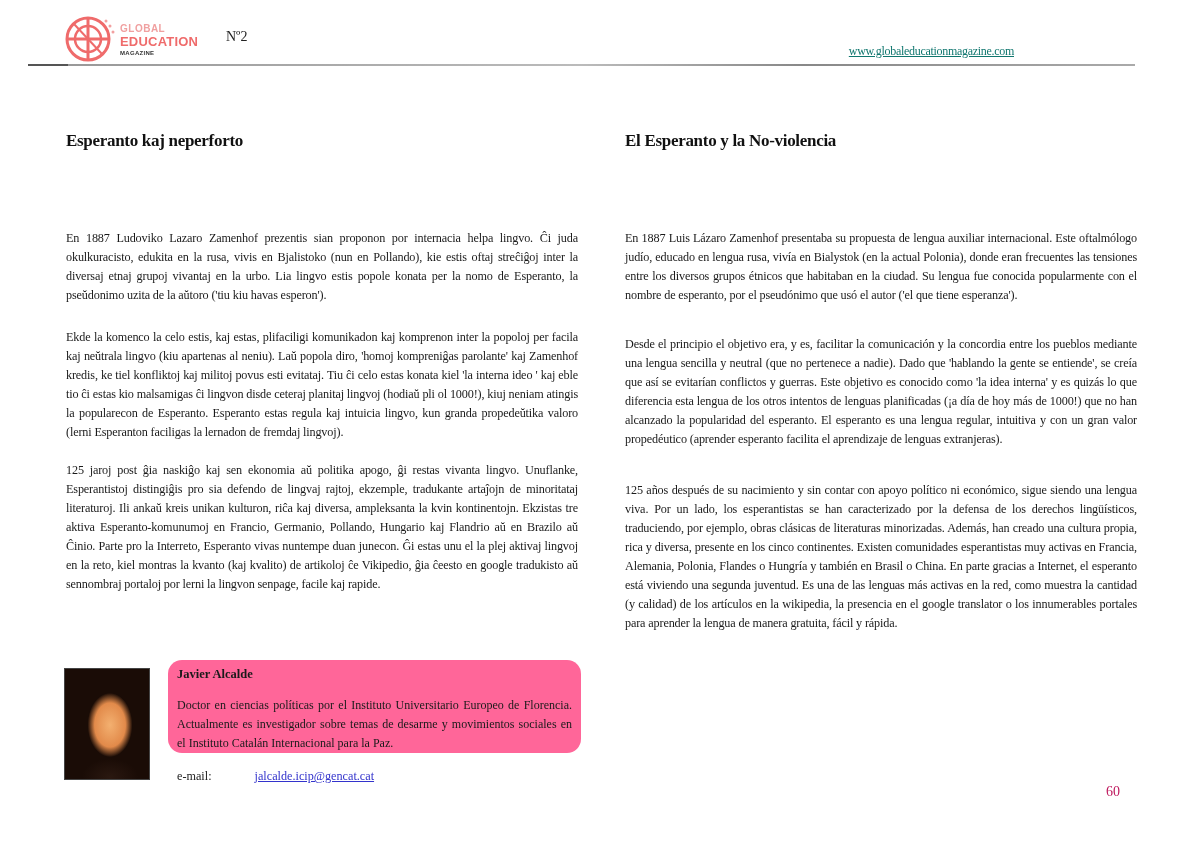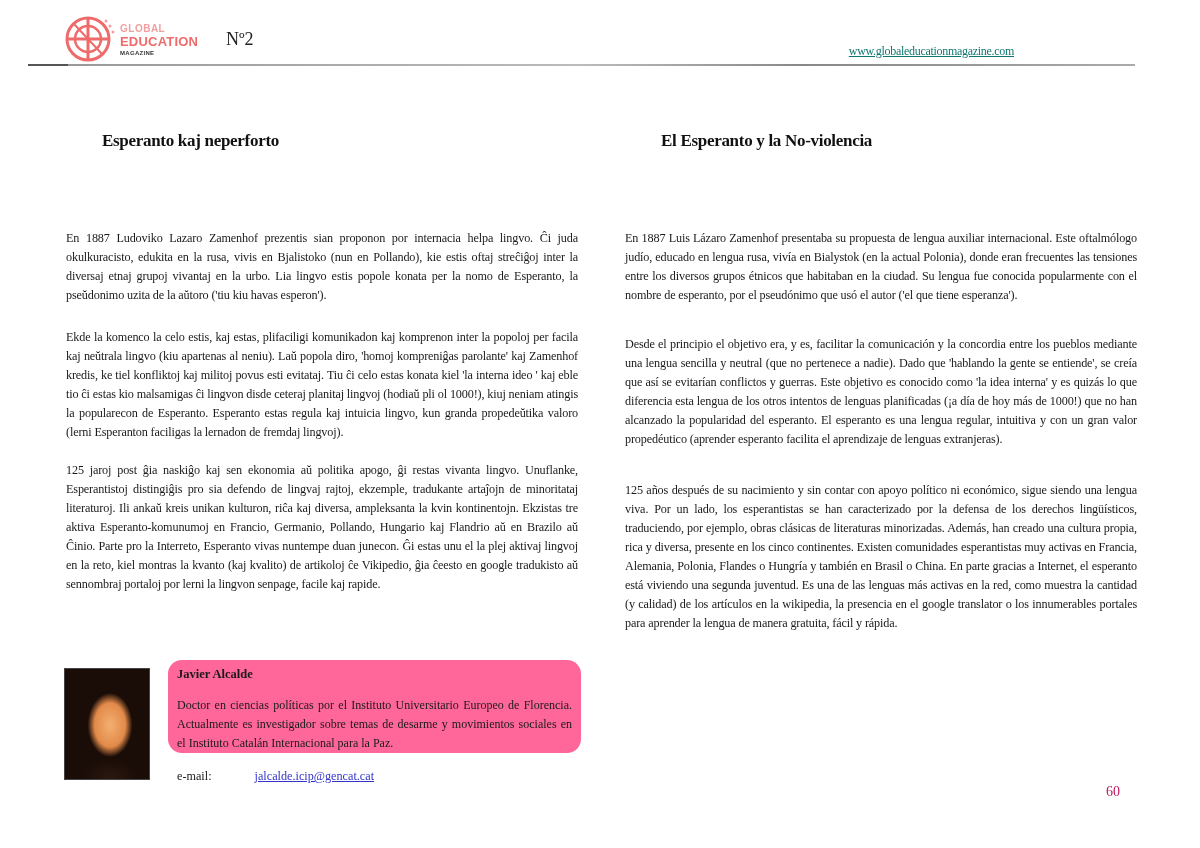--- a/index.html
+++ b/index.html
@@ -9,31 +9,31 @@
   .header { position: absolute; left: 0; top: 8px; width: 1080px; height: 62px; }
   .logo { position: absolute; left: 64px; top: 6px; width: 140px; height: 50px; }
   .logo svg { position: absolute; left: 0; top: 0; }
   .logo .lg-text { position: absolute; left: 56px; top: 10px; line-height: 1; }
   .logo .lg1 { font-family: "Liberation Sans", "DejaVu Sans", sans-serif; font-size: 10px;
                font-weight: bold; color: #f0a0a0; letter-spacing: 0.5px; }
   .logo .lg2 { font-family: "Liberation Sans", "DejaVu Sans", sans-serif; font-size: 13px;
                font-weight: bold; color: #ef6b6b; letter-spacing: 0.2px; margin-top: 1px; }
   .logo .lg3 { font-family: "Liberation Sans", "DejaVu Sans", sans-serif; font-size: 6px;
                font-weight: bold; color: #333; letter-spacing: 0.3px; margin-top: 2px; }
-  .issue { position: absolute; left: 226px; top: 21px; font-size: 18px; color: #222; }
+  .issue { position: absolute; left: 226px; top: 21px; font-size: 14px; color: #222; }
   .site-link { position: absolute; right: 66px; top: 36px; font-size: 12px; color: #0f766e;
                text-decoration: underline; letter-spacing: -0.3px; }
   .header-rule { position: absolute; left: 28px; top: 56px; width: 1107px; height: 2px;
                  background: linear-gradient(to right, #555 0, #555 40px, #999 40px, #bbb 50%, #888 70%, #aaa 100%); }
 
   .col { position: absolute; top: 0; width: 512px; }
   .col-left { left: 66px; }
   .col-right { left: 625px; }
   .title { position: absolute; top: 131px; font-size: 17px; font-weight: bold; letter-spacing: -0.3px;
-           white-space: nowrap; color: #111; margin-left: 36px; }
+           white-space: nowrap; color: #111; }
   .para { position: absolute; left: 0; width: 512px; font-size: 12.2px; line-height: 19px;
           text-align: justify; color: #1a1a1a; letter-spacing: -0.15px; }
   .col-left .p1 { top: 229px; }
   .col-left .p2 { top: 328px; }
   .col-left .p3 { top: 461px; }
   .col-right .p1 { top: 229px; }
   .col-right .p2 { top: 335px; }
   .col-right .p3 { top: 481px; }
 
   .author-photo { position: absolute; left: 64px; top: 668px; width: 86px; height: 112px;

